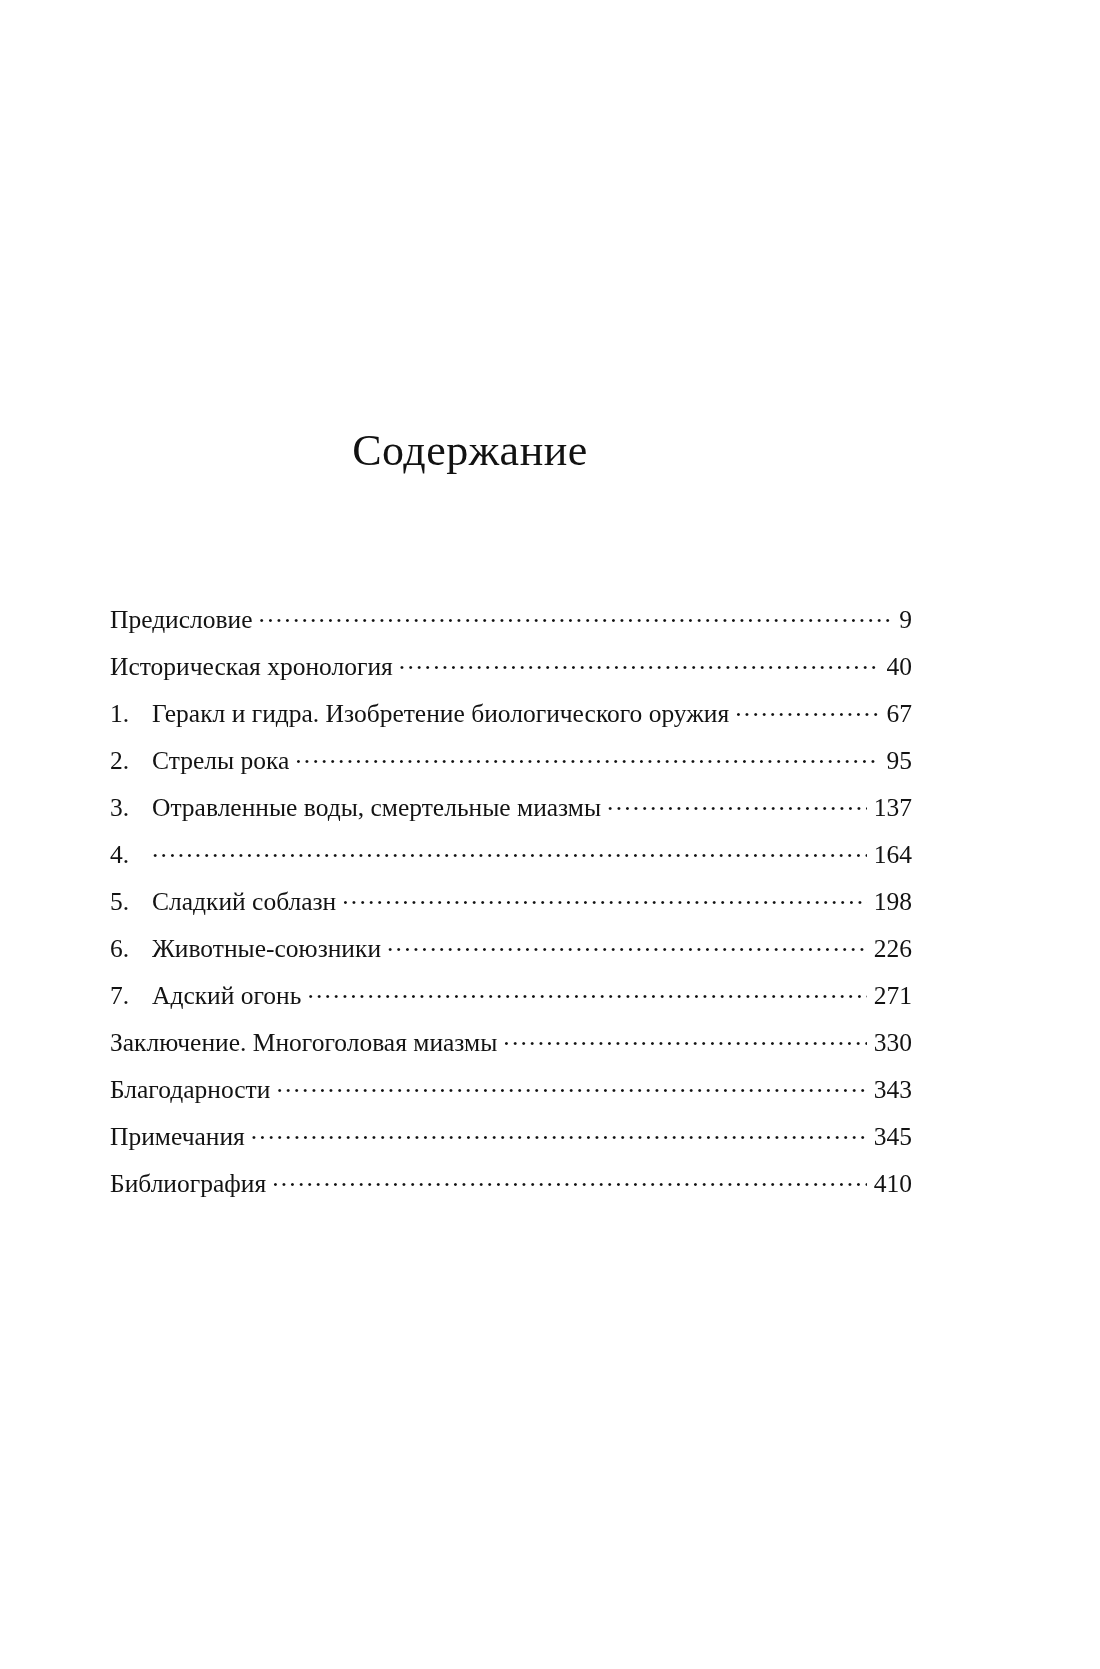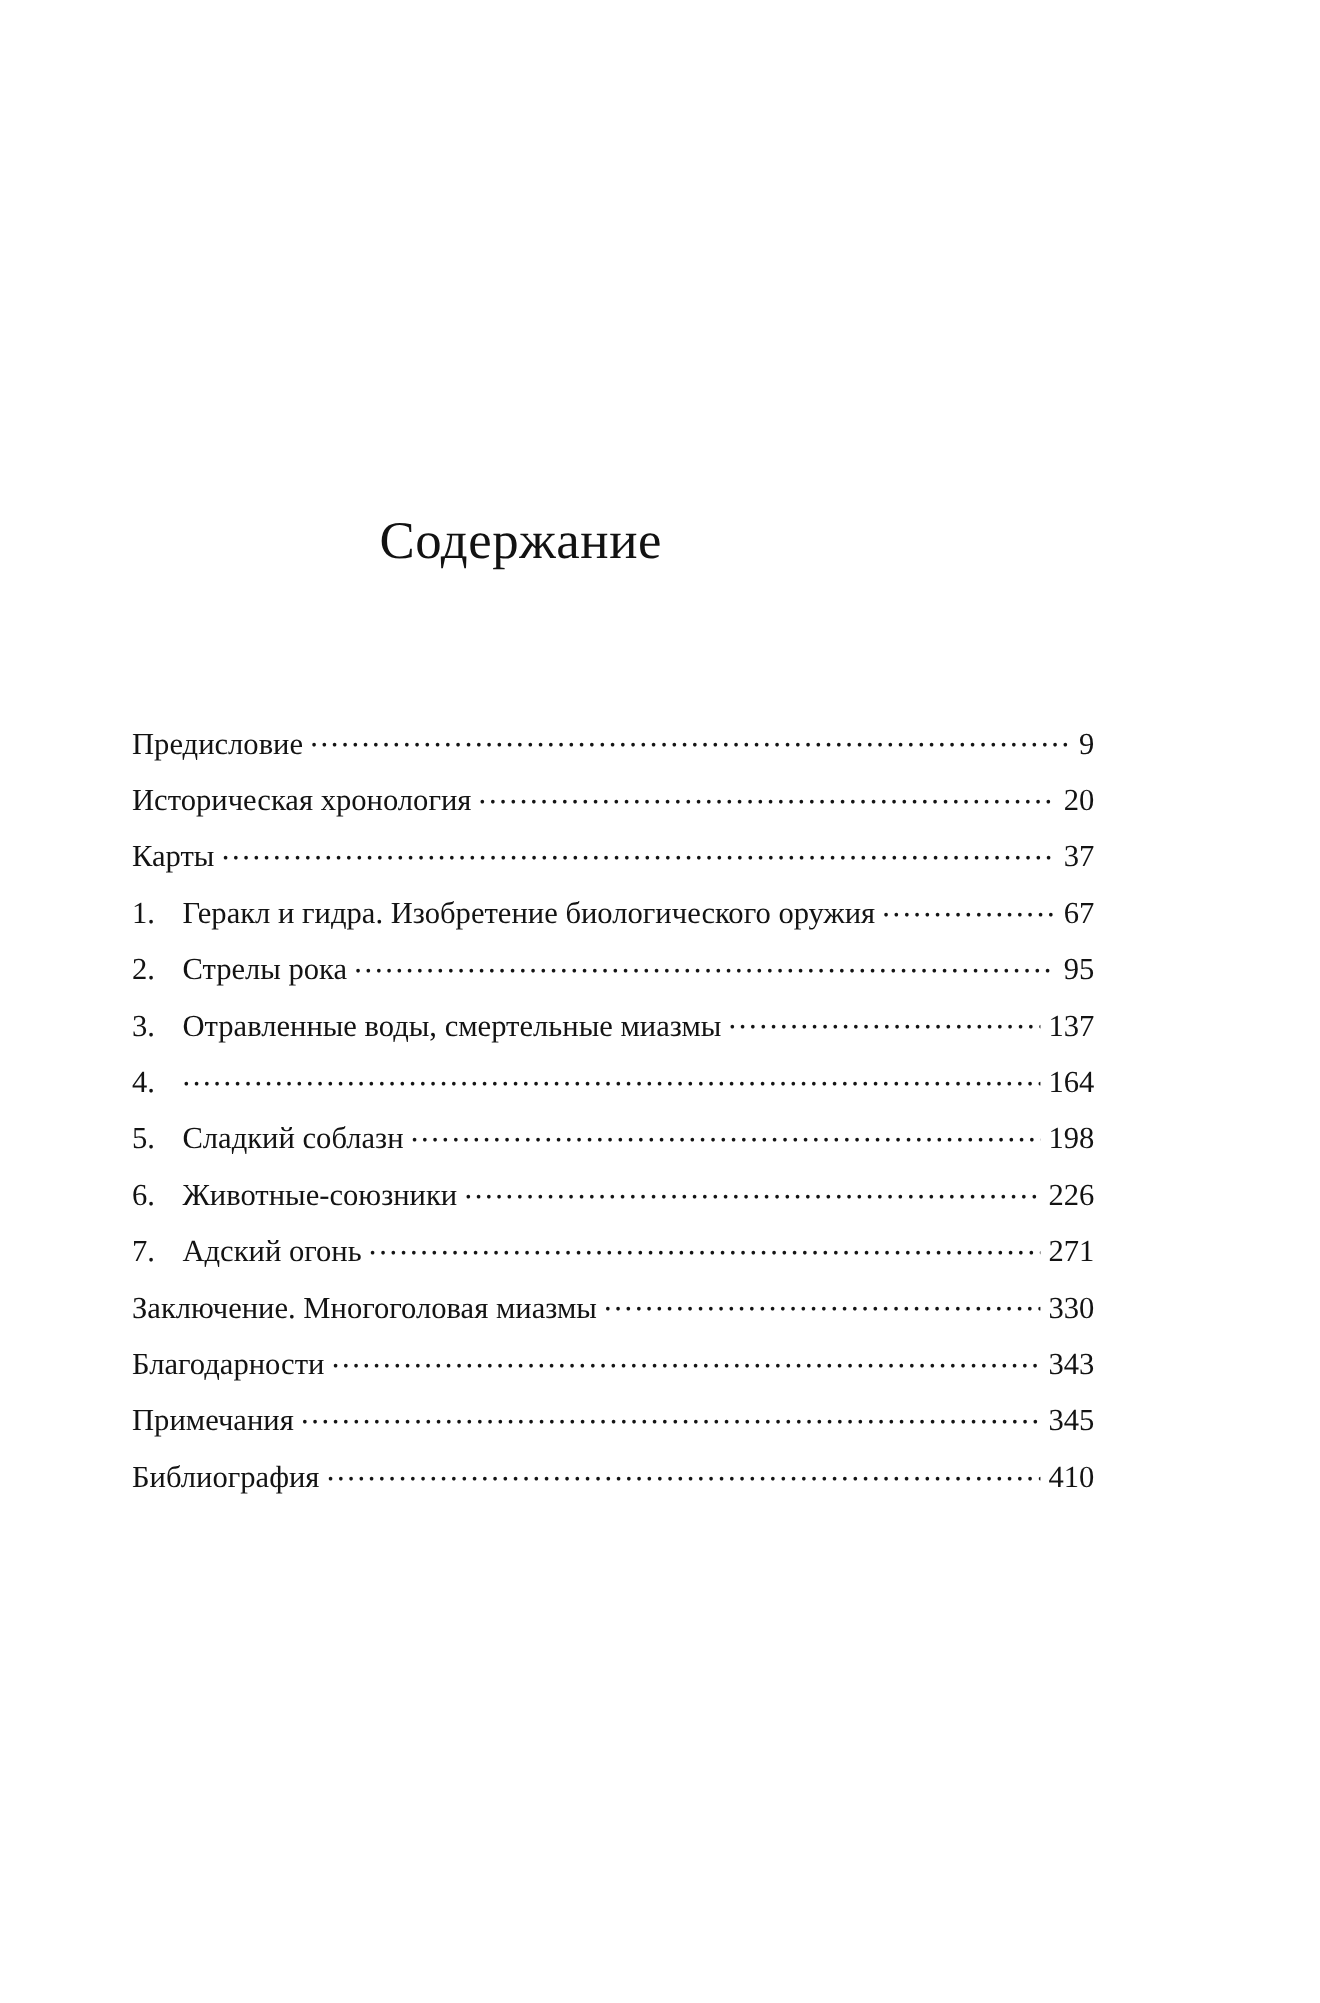--- a/index.html
+++ b/index.html
@@ -25,20 +25,21 @@
     top: 398px;
     left: 0;
     width: 868px;
     text-align: center;
     font-family: "Liberation Serif", "DejaVu Serif", serif;
     font-size: 44px;
     font-weight: 400;
     letter-spacing: 0.5px;
     color: #121212;
     line-height: 1.1;
+    padding-left: 36px;
   }
 
   .toc-list {
     position: absolute;
     top: 602px;
     left: 110px;
     width: 802px;
   }
 
   .toc-row {
@@ -107,26 +108,21 @@
   <div class="toc-list">
 
   <div class="toc-row plain">
         <span class="label">Предисловие</span>
         <span class="leader"></span>
         <span class="pagenum">9</span>
       </div>
       <div class="toc-row plain">
         <span class="label">Историческая хронология</span>
         <span class="leader"></span>
-        <span class="pagenum">20</span>
-      </div>
-      <div class="toc-row plain">
-        <span class="label">Карты</span>
-        <span class="leader"></span>
-        <span class="pagenum">37</span>
+        <span class="pagenum">40</span>
       </div>
       <div class="toc-row">
         <span class="num">1.</span>
         <span class="label">Геракл и гидра. Изобретение биологического оружия</span>
         <span class="leader"></span>
         <span class="pagenum">67</span>
       </div>
       <div class="toc-row">
         <span class="num">2.</span>
         <span class="label">Стрелы рока</span>

